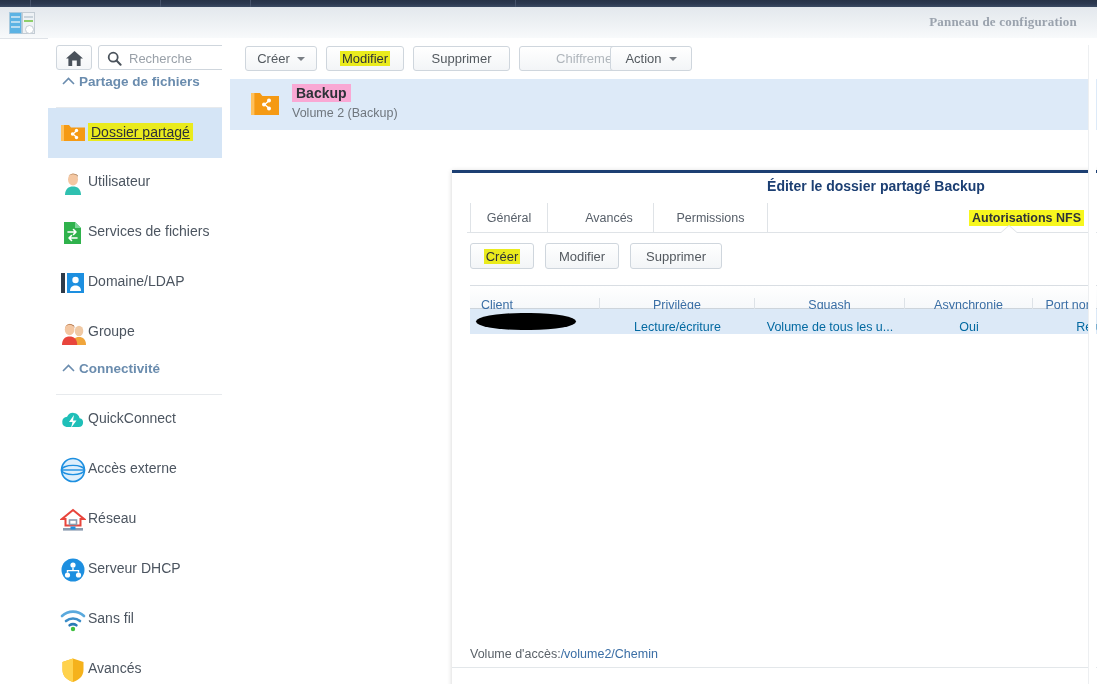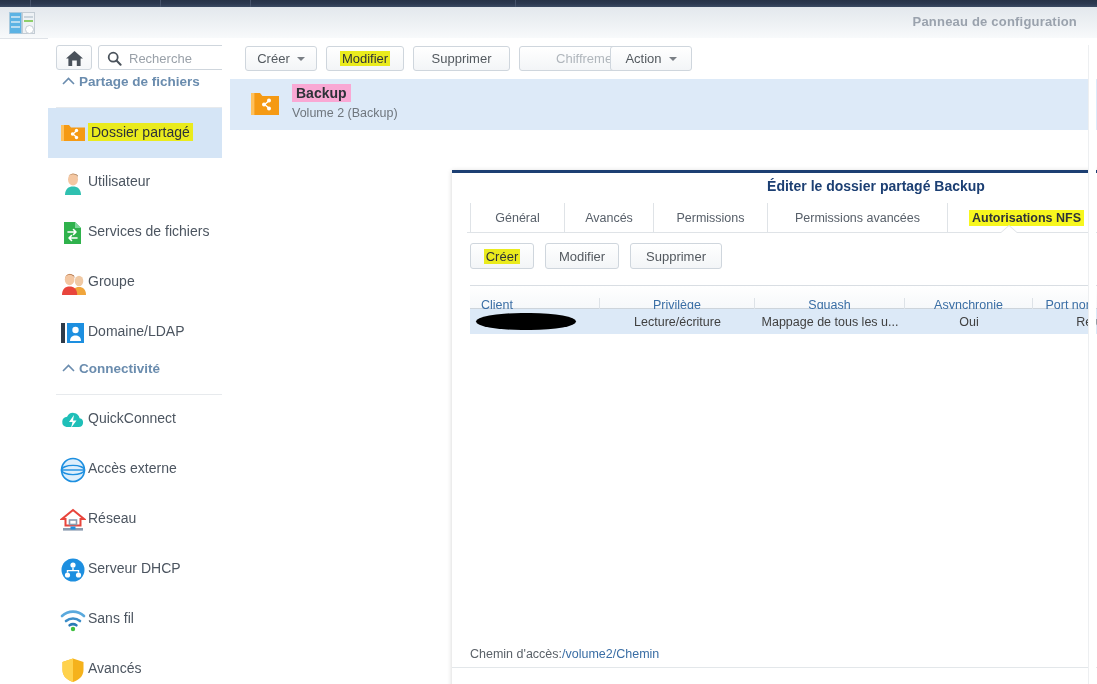--- a/index.html
+++ b/index.html
@@ -15,21 +15,21 @@
   .desk-top{position:absolute;left:0;top:0;width:1097px;height:7px;
     background:linear-gradient(180deg,#273347 0%,#2c3951 55%,#3b4a63 100%);}
   .desk-top .seg{position:absolute;top:0;height:7px;border-left:1px solid #46536b;}
 
   
   .win{position:absolute;left:0;top:7px;width:1097px;height:677px;background:#fff;}
   .win-title{position:absolute;left:0;top:0;width:1097px;height:31px;
     background:linear-gradient(180deg,#e3e8ed 0%,#eef1f4 55%,#f8fafb 100%);
     border-bottom:1px solid #dfe3e8;}
   .win-title-text{position:absolute;right:20px;top:7px;font-size:13px;font-weight:bold;
-    color:#9aa2ad;letter-spacing:.2px;}
+    color:#9aa2ad;letter-spacing:.2px;font-family:Liberation Serif, serif;}
   .cp-icon{position:absolute;left:9px;top:5px;width:26px;height:22px;}
   .cp-icon .l{position:absolute;left:0;top:0;width:13px;height:22px;background:#5cb3e4;border:1px solid #a9c9dd;box-sizing:border-box;}
   .cp-icon .r{position:absolute;left:13px;top:0;width:13px;height:22px;background:#eef2f5;border:1px solid #c3ccd4;box-sizing:border-box;}
   .cp-icon .ln{position:absolute;background:#b9dcf0;height:2px;}
   .cp-icon .rl{position:absolute;background:#c9d3db;height:2px;}
   .cp-icon .dot{position:absolute;left:16px;top:13px;width:7px;height:7px;border-radius:50%;background:#fff;border:1px solid #c3ccd4;}
 
   
   .nav{position:absolute;left:0;top:31px;width:222px;height:646px;background:#fff;
     border-right:1px solid #e3e6e9;overflow:hidden;margin-left:48px;}
@@ -48,21 +48,21 @@
   .navlist{position:absolute;left:0;top:33px;width:222px;height:613px;}
   .grouphdr{position:relative;height:37px;}
   .grouphdr .cap{position:absolute;left:14px;top:6px;}
   .grouphdr .glabel{position:absolute;left:31px;top:3px;font-size:13.5px;font-weight:bold;color:#6a8cae;}
   .grouphdr .rule{position:absolute;left:8px;right:20px;bottom:0;height:1px;background:#e7eaed;}
 
   .navitem{position:relative;height:50px;}
   .navitem.sel{background:#d5e5f6;}
   .navitem .ico{position:absolute;left:12px;top:12px;width:26px;height:26px;}
   .navitem .lab{position:absolute;left:40px;top:15px;font-size:14px;color:#4c5560;white-space:nowrap;}
-  .navitem .lab.hl{background:#eaeb1d;padding:1px 3px;color:#2e3238;}
+  .navitem .lab.hl{background:#eaeb1d;padding:1px 3px;color:#2e3238;text-decoration:underline;}
 
   .nav-scroll{position:absolute;left:214px;top:34px;width:8px;height:460px;background:#c8cdd2;border-radius:4px;}
 
   
   .content{position:absolute;left:222px;top:31px;width:875px;height:646px;background:#fff;overflow:hidden;}
   .toolbar{position:absolute;left:0;top:0;width:875px;height:37px;}
   .tbtn{position:absolute;top:8px;height:25px;background:linear-gradient(180deg,#ffffff,#f3f5f7);
     border:1px solid #cfd6dd;border-radius:3px;box-sizing:border-box;font-size:13px;color:#53595f;
     display:flex;align-items:center;justify-content:center;white-space:nowrap;}
   .tbtn.dis{color:#b0b6bc;justify-content:flex-end;}
@@ -103,22 +103,22 @@
 
   .grid{position:absolute;left:18px;top:112px;width:812px;height:470px;}
   .grid-head{position:absolute;left:0;top:0;width:812px;height:24px;
     background:linear-gradient(180deg,#ffffff,#f6f8fa);
     border-top:1px solid #d9dee3;border-bottom:1px solid #cdd4db;box-sizing:border-box;}
   .gh{position:absolute;top:12px;height:22px;display:flex;align-items:flex-start;font-size:12.5px;
     color:#3a6ea5;border-right:1px solid #dde2e7;box-sizing:border-box;}
   .gh.c{justify-content:center;}
   .gh.l{justify-content:flex-start;padding-left:11px;}
   .grid-row{position:absolute;left:0;top:24px;width:812px;height:25px;background:#dce9f7;}
-  .gc{position:absolute;top:0;height:25px;display:flex;align-items:center;font-size:12.5px;
-    color:#404040;box-sizing:border-box;}
+  .gc{position:absolute;top:0;height:25px;display:flex;align-items:flex-end;font-size:12.5px;
+    color:#0369a1;box-sizing:border-box;}
   .gc.c{justify-content:center;}
   .redact{position:absolute;left:6px;top:4px;width:100px;height:17px;background:#000;
     border-radius:50%/55%;}
   .grid-body{position:absolute;left:0;top:49px;width:812px;height:421px;background:#fff;}
 
   .pathbar{position:absolute;left:0;bottom:57px;width:848px;height:1px;background:#e3e7ea;}
   .pathtext{position:absolute;left:18px;bottom:64px;font-size:12.5px;color:#5b6269;}
   .pathtext .p{color:#3a6ea5;}
   .footer{position:absolute;left:0;bottom:0;width:848px;height:56px;background:#fff;}
 
@@ -212,40 +212,40 @@
               <path d="M8 12 h8 l-2.5 -2.5 M16 12 l-2.5 2.5" fill="none" stroke="#fff" stroke-width="1.6" stroke-linecap="round" stroke-linejoin="round"></path>
               <path d="M17 18 h-8 l2.5 -2.5 M9 18 l2.5 2.5" fill="none" stroke="#fff" stroke-width="1.6" stroke-linecap="round" stroke-linejoin="round"></path>
             </svg>
           </span>
           <span class="lab">Services de fichiers</span>
         </div>
 
         <div class="navitem">
           <span class="ico">
             <svg width="26" height="26" viewBox="0 0 26 26">
+              <rect x="1" y="3" width="4" height="20" fill="#2e3b4a"></rect>
+              <rect x="7" y="3" width="17" height="20" fill="#1d8fe0"></rect>
+              <circle cx="15.5" cy="10" r="3.2" fill="#fff"></circle>
+              <path d="M10 21 c0-4 2.6-5.6 5.5-5.6 s5.5 1.6 5.5 5.6 z" fill="#fff"></path>
+            </svg>
+          </span>
+          <span class="lab">Domaine/LDAP</span>
+        </div>
+
+        <div class="navitem">
+          <span class="ico">
+            <svg width="26" height="26" viewBox="0 0 26 26">
               <path d="M12 25 c0-5.5 3-8 7-8 s7 2.5 7 8 z" fill="#f0a53b"></path>
               <ellipse cx="19" cy="11" rx="4.3" ry="5.2" fill="#f0c9a4"></ellipse>
               <path d="M2 25 c0-6 3.3-8.5 7.6-8.5 s7.6 2.5 7.6 8.5 z" fill="#e8453c"></path>
               <ellipse cx="9.6" cy="9.5" rx="4.8" ry="5.8" fill="#f4c7a2"></ellipse>
               <path d="M5 8.5 c0-5 9.4-5 9.4 0 l0-1.4 c0-4-9.4-4-9.4 1.4 z" fill="#a05a2c"></path>
             </svg>
           </span>
           <span class="lab">Groupe</span>
-        </div>
-
-        <div class="navitem">
-          <span class="ico">
-            <svg width="26" height="26" viewBox="0 0 26 26">
-              <rect x="1" y="3" width="4" height="20" fill="#2e3b4a"></rect>
-              <rect x="7" y="3" width="17" height="20" fill="#1d8fe0"></rect>
-              <circle cx="15.5" cy="10" r="3.2" fill="#fff"></circle>
-              <path d="M10 21 c0-4 2.6-5.6 5.5-5.6 s5.5 1.6 5.5 5.6 z" fill="#fff"></path>
-            </svg>
-          </span>
-          <span class="lab">Domaine/LDAP</span>
         </div>
 
         <div class="grouphdr">
           <svg class="cap" width="13" height="8" viewBox="0 0 13 8">
             <polyline points="1,7 6.5,1.5 12,7" fill="none" stroke="#6a8cae" stroke-width="1.6"></polyline>
           </svg>
           <div class="glabel">Connectivité</div>
           <div class="rule"></div>
         </div>
 
@@ -363,31 +363,28 @@
           <span class="hl">Backup</span>
         </div>
         <div class="sub">Volume 2 (Backup)</div>
       </div>
 
       <div class="dialog">
 
         <div class="dlg-title">Éditer le dossier partagé Backup</div>
 
         <div class="tabs">
-          <div class="tab" style="left:0px;width:95px;">
+          <div class="tab" style="left:0px;width:78px;">
             <span>Général</span>
           </div>
           <div class="tab" style="left:95px;width:89px;">
             <span>Avancés</span>
           </div>
           <div class="tab" style="left:184px;width:114px;">
             <span>Permissions</span>
-          </div>
-          <div class="tab" style="left:298px;width:180px;">
-            <span>Permissions avancées</span>
           </div>
           <div class="tab act" style="left:478px;width:158px;">
             <span class="hl">Autorisations NFS</span>
           </div>
         </div>
         <div class="tabs-rule"></div>
         <div class="tab-arrow" style="left:549px;"></div>
 
         <div class="dlg-tb">
           <div class="dbtn" style="left:0px;width:64px;">
@@ -422,36 +419,36 @@
           </div>
 
           <div class="grid-row">
             <div class="gc" style="left:0px;width:130px;">
               <span class="redact"></span>
             </div>
             <div class="gc c" style="left:130px;width:155px;">
                 <span>Lecture/écriture</span>
               </div>
             <div class="gc c" style="left:285px;width:150px;">
-                <span>Mappage de tous les u...</span>
+                <span>Volume de tous les u...</span>
               </div>
             <div class="gc c" style="left:435px;width:128px;">
                 <span>Oui</span>
               </div>
             <div class="gc c" style="left:563px;width:126px;">
                 <span>Refusé</span>
               </div>
 
           </div>
 
           <div class="grid-body"></div>
         </div>
 
         <div class="pathtext">
-          <span>Chemin d'accès:</span><span class="p">/volume2/Chemin</span>
+          <span>Volume d'accès:</span><span class="p">/volume2/Chemin</span>
         </div>
         <div class="pathbar"></div>
 
         <div class="footer">
           
           
         </div>
 
       </div>
 

